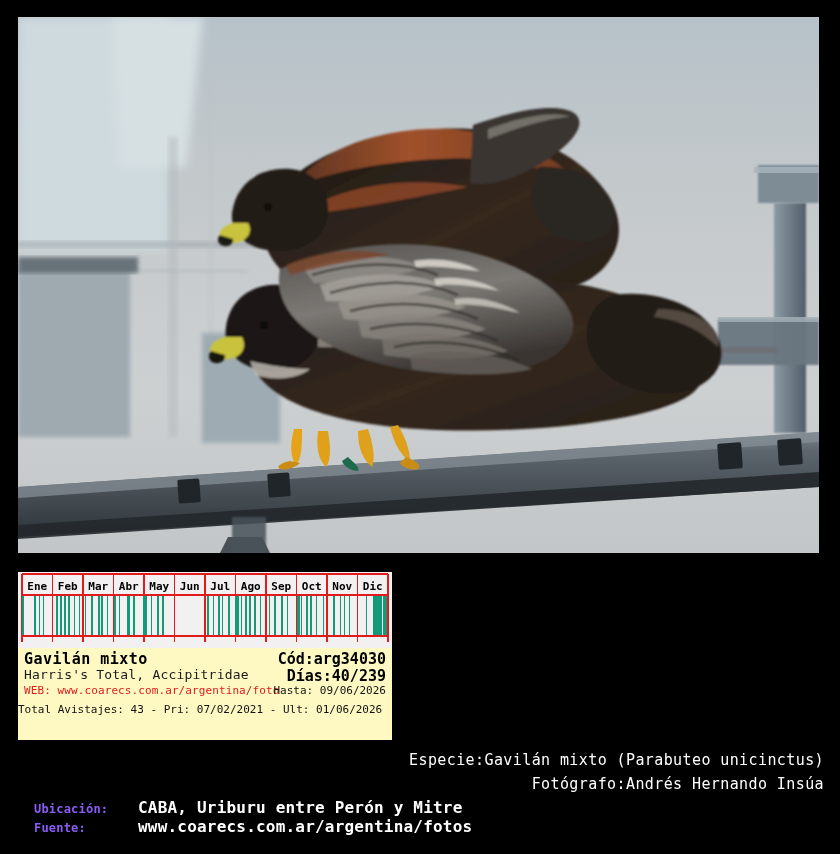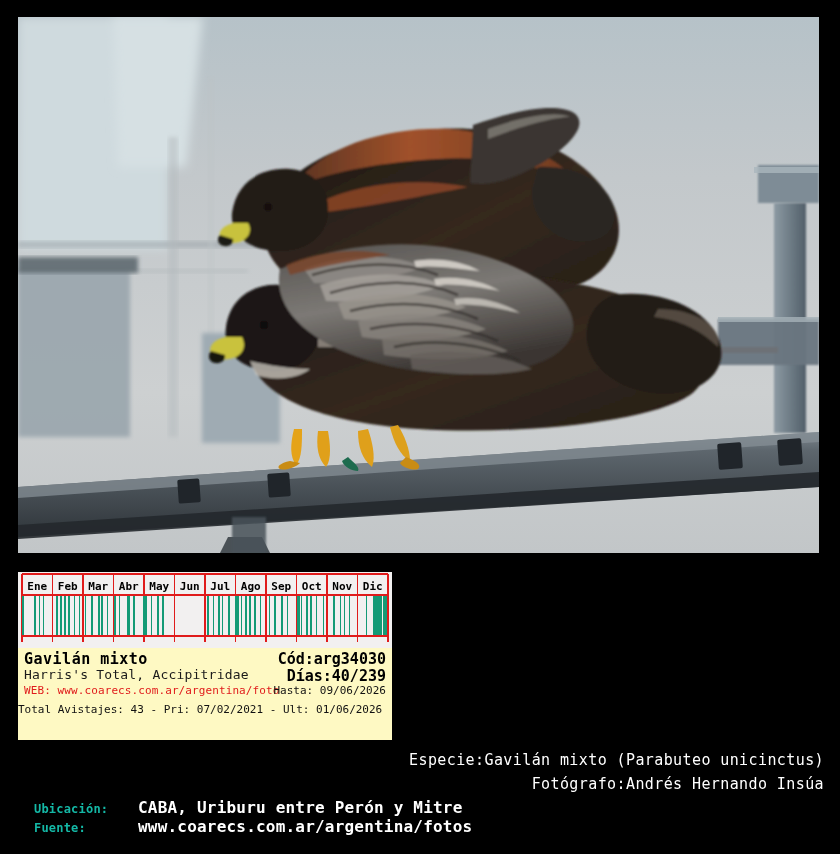--- a/index.html
+++ b/index.html
@@ -154,21 +154,21 @@
   .meta-value-big {
     font-size: 15px;
     color: #ffffff;
     letter-spacing: 0.4px;
   }
   .meta-label-small {
     display: inline-block;
     width: 104px;
     font-size: 12px;
     font-weight: bold;
-    color: #14b8a6;
+    color: #8b5cf6;
     letter-spacing: 0.2px;
     padding-left: 16px;
   }
   .meta-value-small {
     font-size: 16px;
     font-weight: bold;
     color: #ffffff;
     letter-spacing: 0.2px;
   }
 </style>

